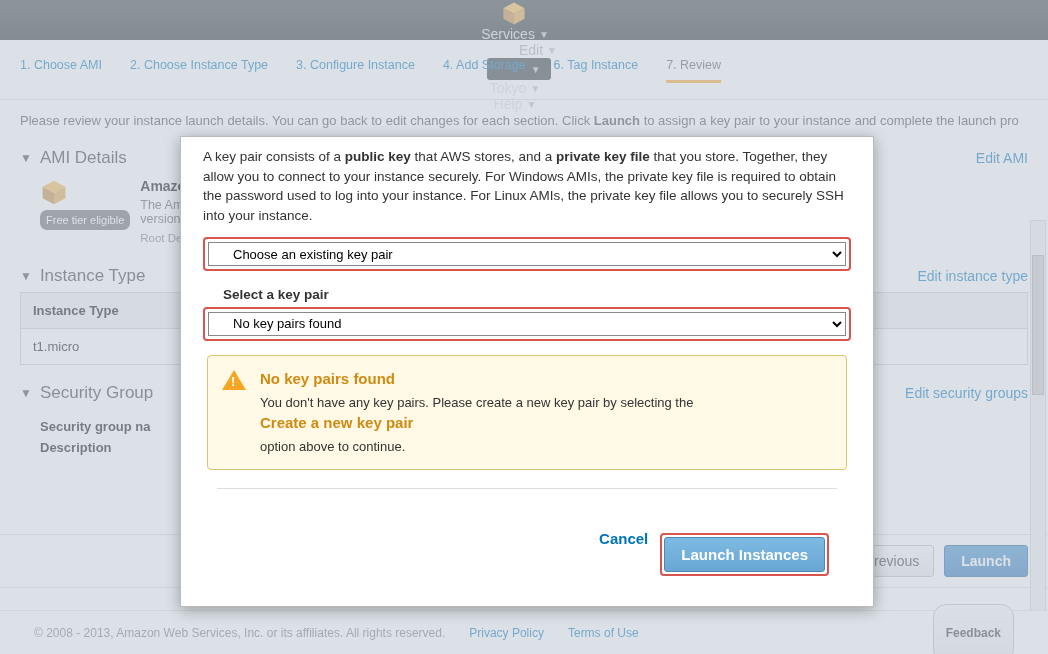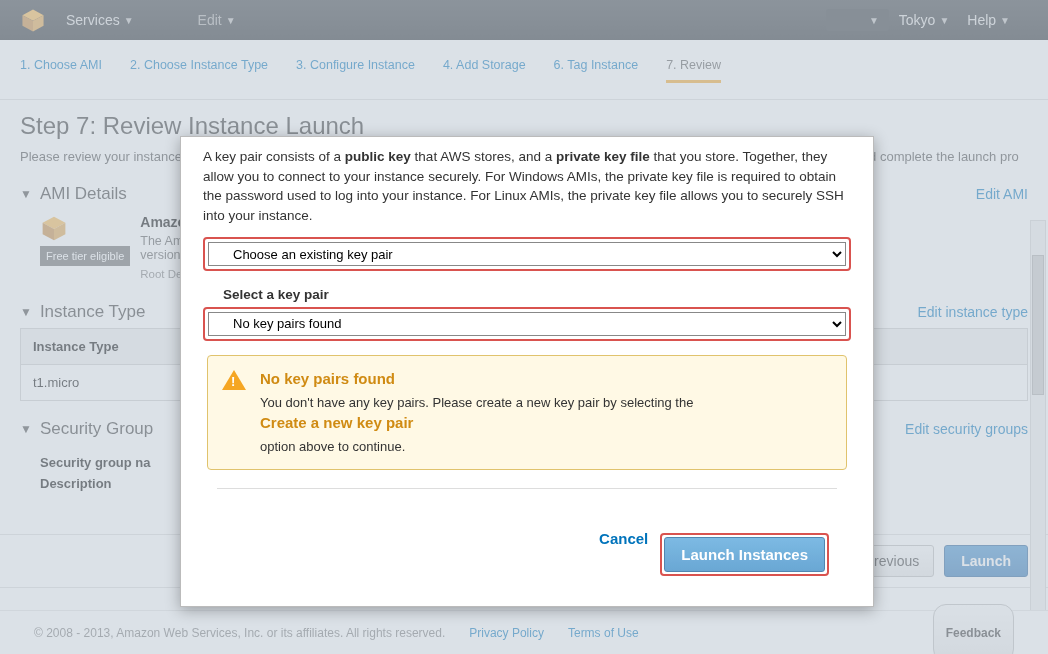--- a/index.html
+++ b/index.html
@@ -1,19 +1,19 @@
 <!DOCTYPE html>
 <html><head>
 <meta charset="utf-8">
 <style>
 * { margin: 0; padding: 0; box-sizing: border-box; }
 body { font-family: Arial, Helvetica, sans-serif; font-size: 13px; background: #fff; width: 1048px; height: 654px; overflow: hidden; position: relative; }
 
 
-.navbar { height: 40px; background: linear-gradient(#3a3f44,#252a2f); display: flex; align-items: center; padding: 0 20px; color: #eee; }
+.navbar { height: 40px; background: linear-gradient(#3a3f44,#252a2f); display: flex; align-items: center; padding: 0 20px; color: #eee; flex-direction: column; }
 .navbar .logo { width: 26px; height: 26px; margin-right: 20px; }
 .navbar .nav-item { margin-right: 18px; font-size: 14px; color: #ddd; cursor: pointer; display: flex; align-items: center; gap: 4px;}
 .navbar .spacer { flex: 1; }
 .navbar .region-user { background:#2d3339; padding:4px 10px; border-radius:3px; color:#777; margin-right:10px; font-size:12px;}
 
 
 .wizard { padding: 10px 20px 16px; border-bottom: 1px solid #ddd; }
 .wizard-tabs { display: flex; gap: 28px; font-size: 12.5px; }
 .wizard-tabs a { color: #0073bb; text-decoration: none; padding: 8px 0; display:inline-block;}
 .wizard-tabs a.active { color: #555; border-bottom: 3px solid #f5a623; font-weight: normal; }
@@ -22,21 +22,21 @@
 .page { padding: 12px 20px 10px; position: relative; height: 540px; }
 .page h1 { font-size: 24px; font-weight: normal; color: #333; margin-bottom: 8px;}
 .page .intro { font-size: 13px; color: #444; line-height: 1.4; }
 
 .section-header { display: flex; align-items: center; margin-top: 18px; margin-bottom:6px; font-size: 17px; color:#333;}
 .section-header .chev { margin-right: 8px; font-size:12px; color:#444;}
 .section-header .edit { margin-left: auto; color:#0073bb; font-size:14px; cursor:pointer; }
 
 .ami-row { display:flex; align-items:flex-start; gap:10px; padding:4px 0 4px 20px;}
 .ami-ico { width:28px;}
-.badge { background:#666; color:#fff; font-size:11px; padding:4px 6px; display:inline-block; margin-top:4px;}
+.badge { background:#666; color:#fff; font-size:11px; padding:4px 6px; display:inline-block; margin-top:4px;border-radius:7px;}
 .ami-text b { font-weight:bold; font-size:14px; }
 .ami-text .sub { font-size:12.5px; color:#555; margin-top:4px;}
 .ami-text .root { font-size:11.5px; color:#777; margin-top:6px;}
 
 .tbl { width: 100%; border-collapse: collapse; margin-top:4px; border:1px solid #ccc;}
 .tbl th, .tbl td { text-align:left; padding:10px 12px; font-size:13px; }
 .tbl th { background:#f0f0f0; font-weight:bold; border-bottom:1px solid #ccc;}
 
 .sg-labels { font-weight:bold; font-size:13px; padding:8px 0 0 20px; line-height:1.6;}
 
@@ -119,21 +119,20 @@
     <a>1. Choose AMI</a>
     <a>2. Choose Instance Type</a>
     <a>3. Configure Instance</a>
     <a>4. Add Storage</a>
     <a>6. Tag Instance</a>
     <a class="active">7. Review</a>
   </div>
 </div>
 
 <div class="page">
-  <h1>Step 7: Review Instance Launch</h1>
   <div class="intro">
     <span>Please review your instance launch details. You can go back to edit changes for each section. Click </span><b>Launch</b><span> to assign a key pair to your instance and complete the launch pro</span>
   </div>
 
   <div class="section-header">
     <span class="chev">▼</span>
     <span>AMI Details</span>
     <a class="edit">Edit AMI</a>
   </div>
   <div class="ami-row">

